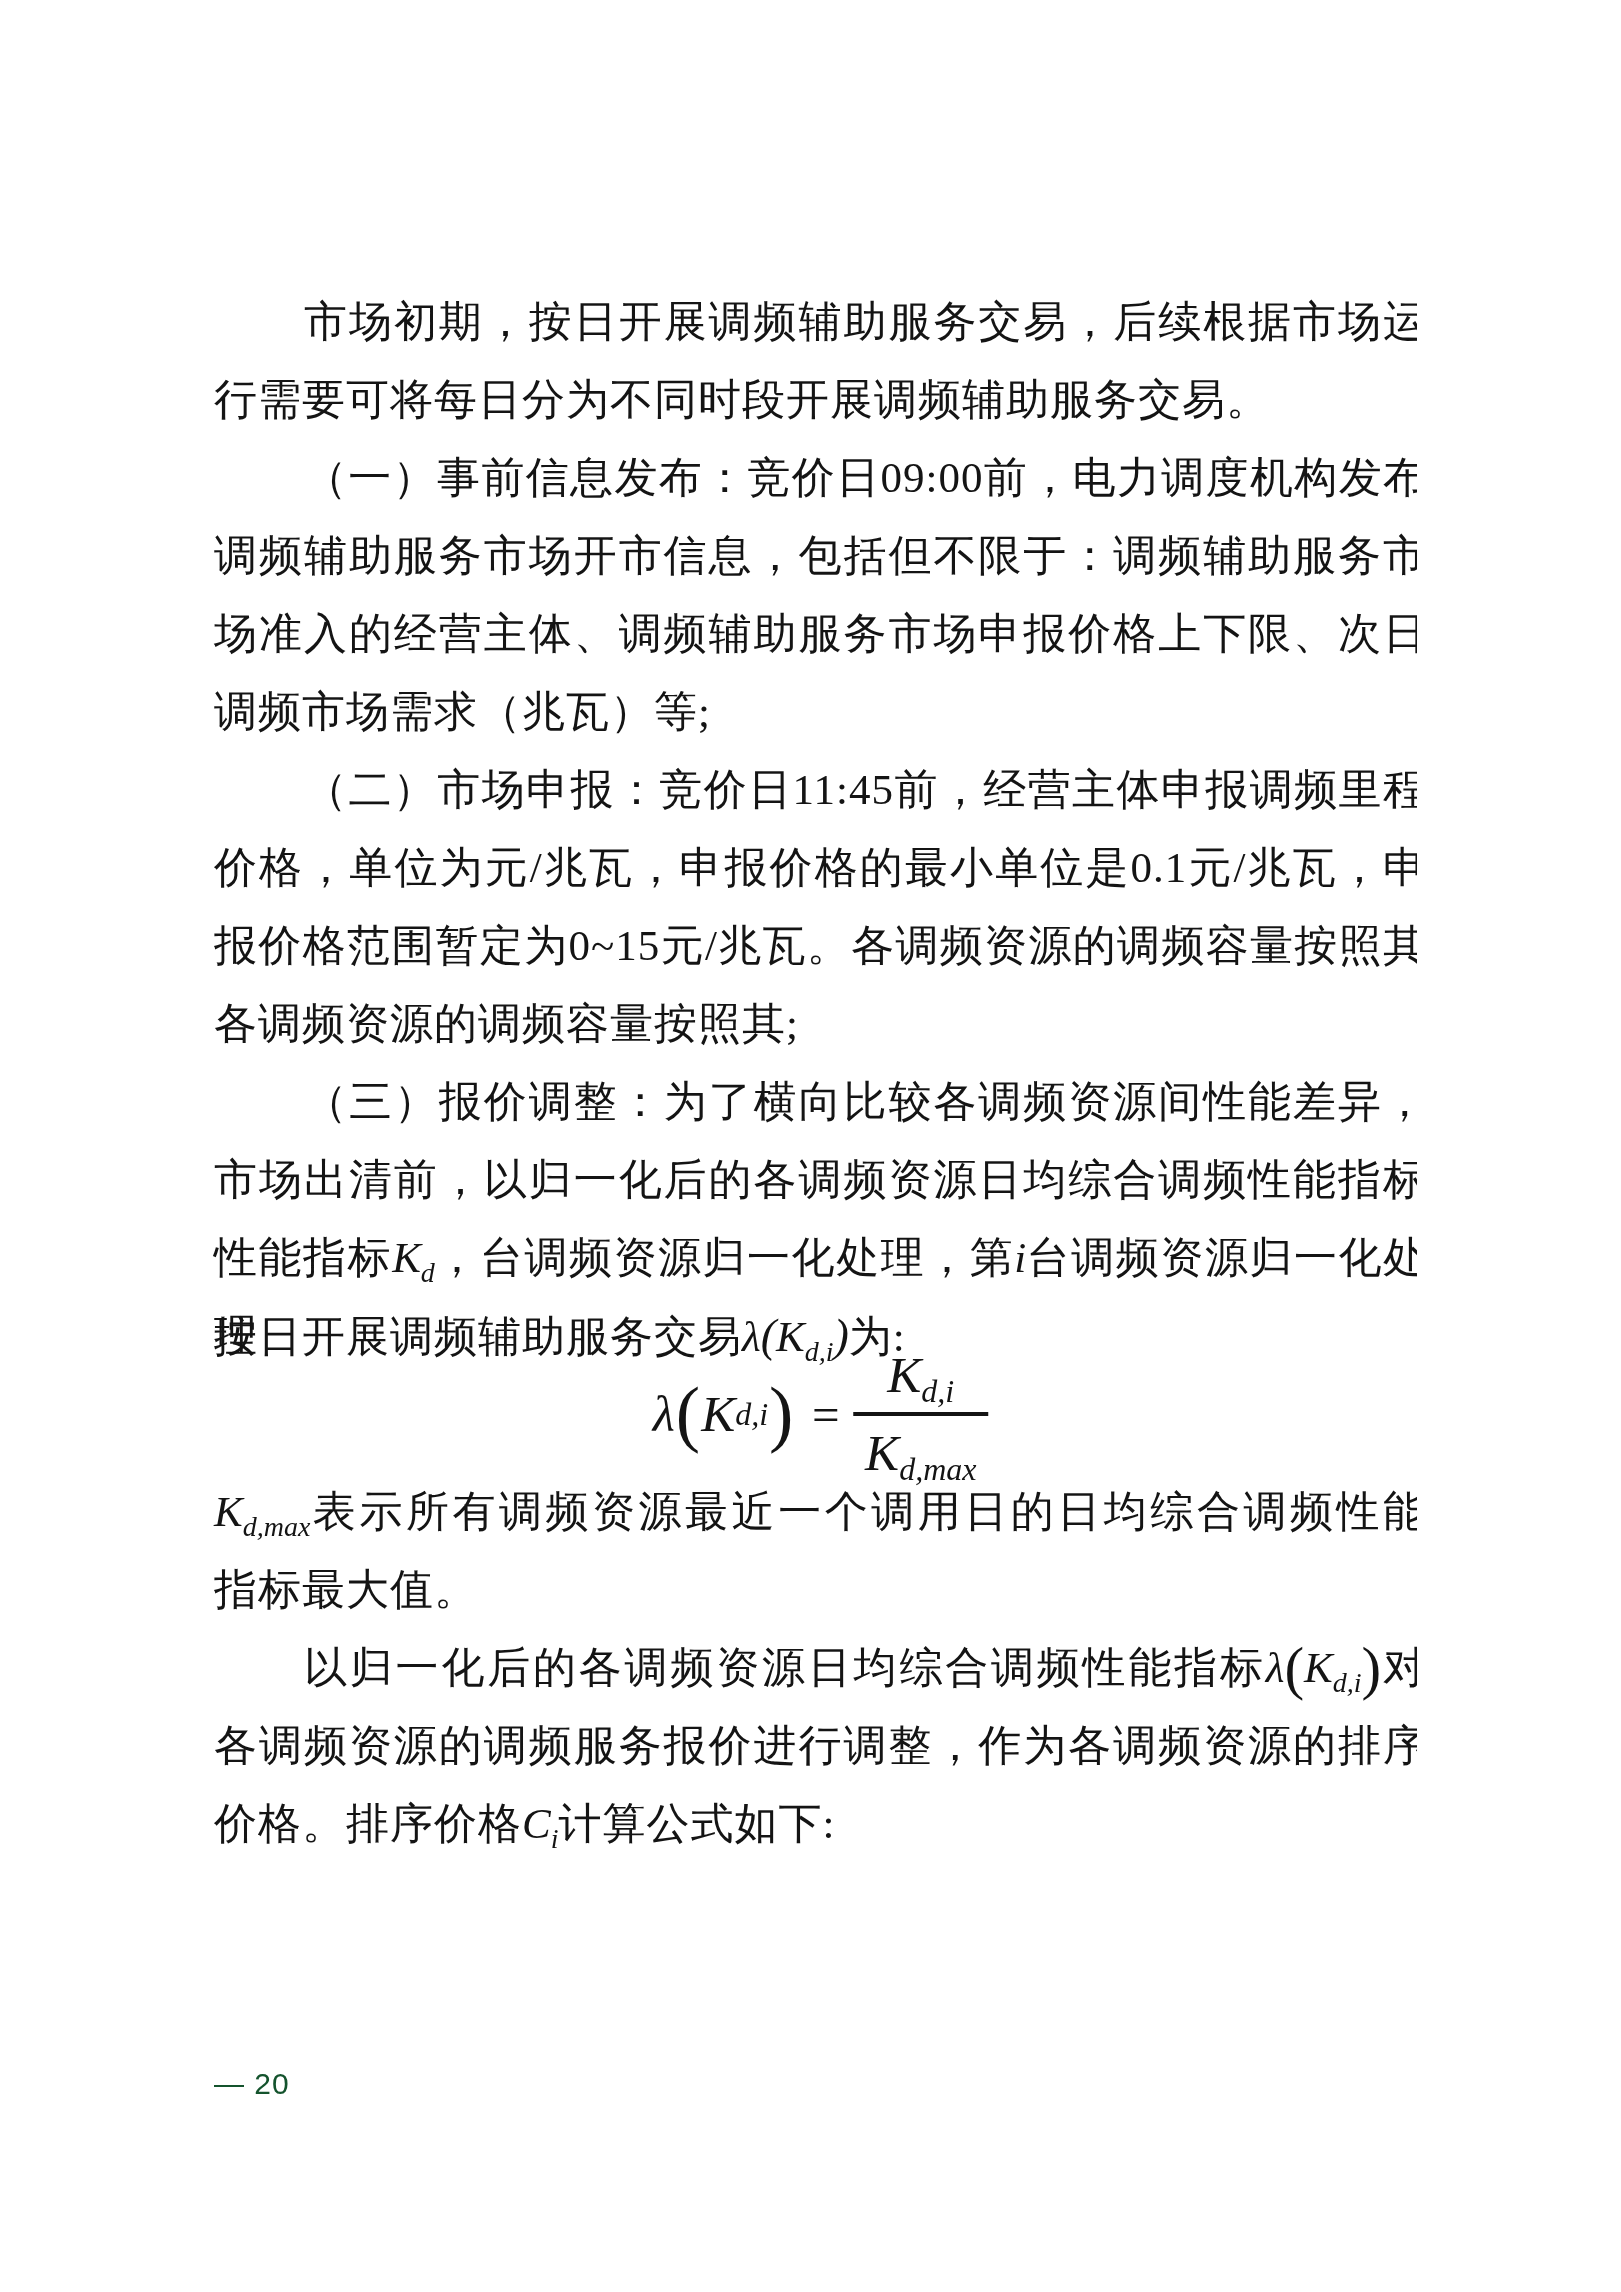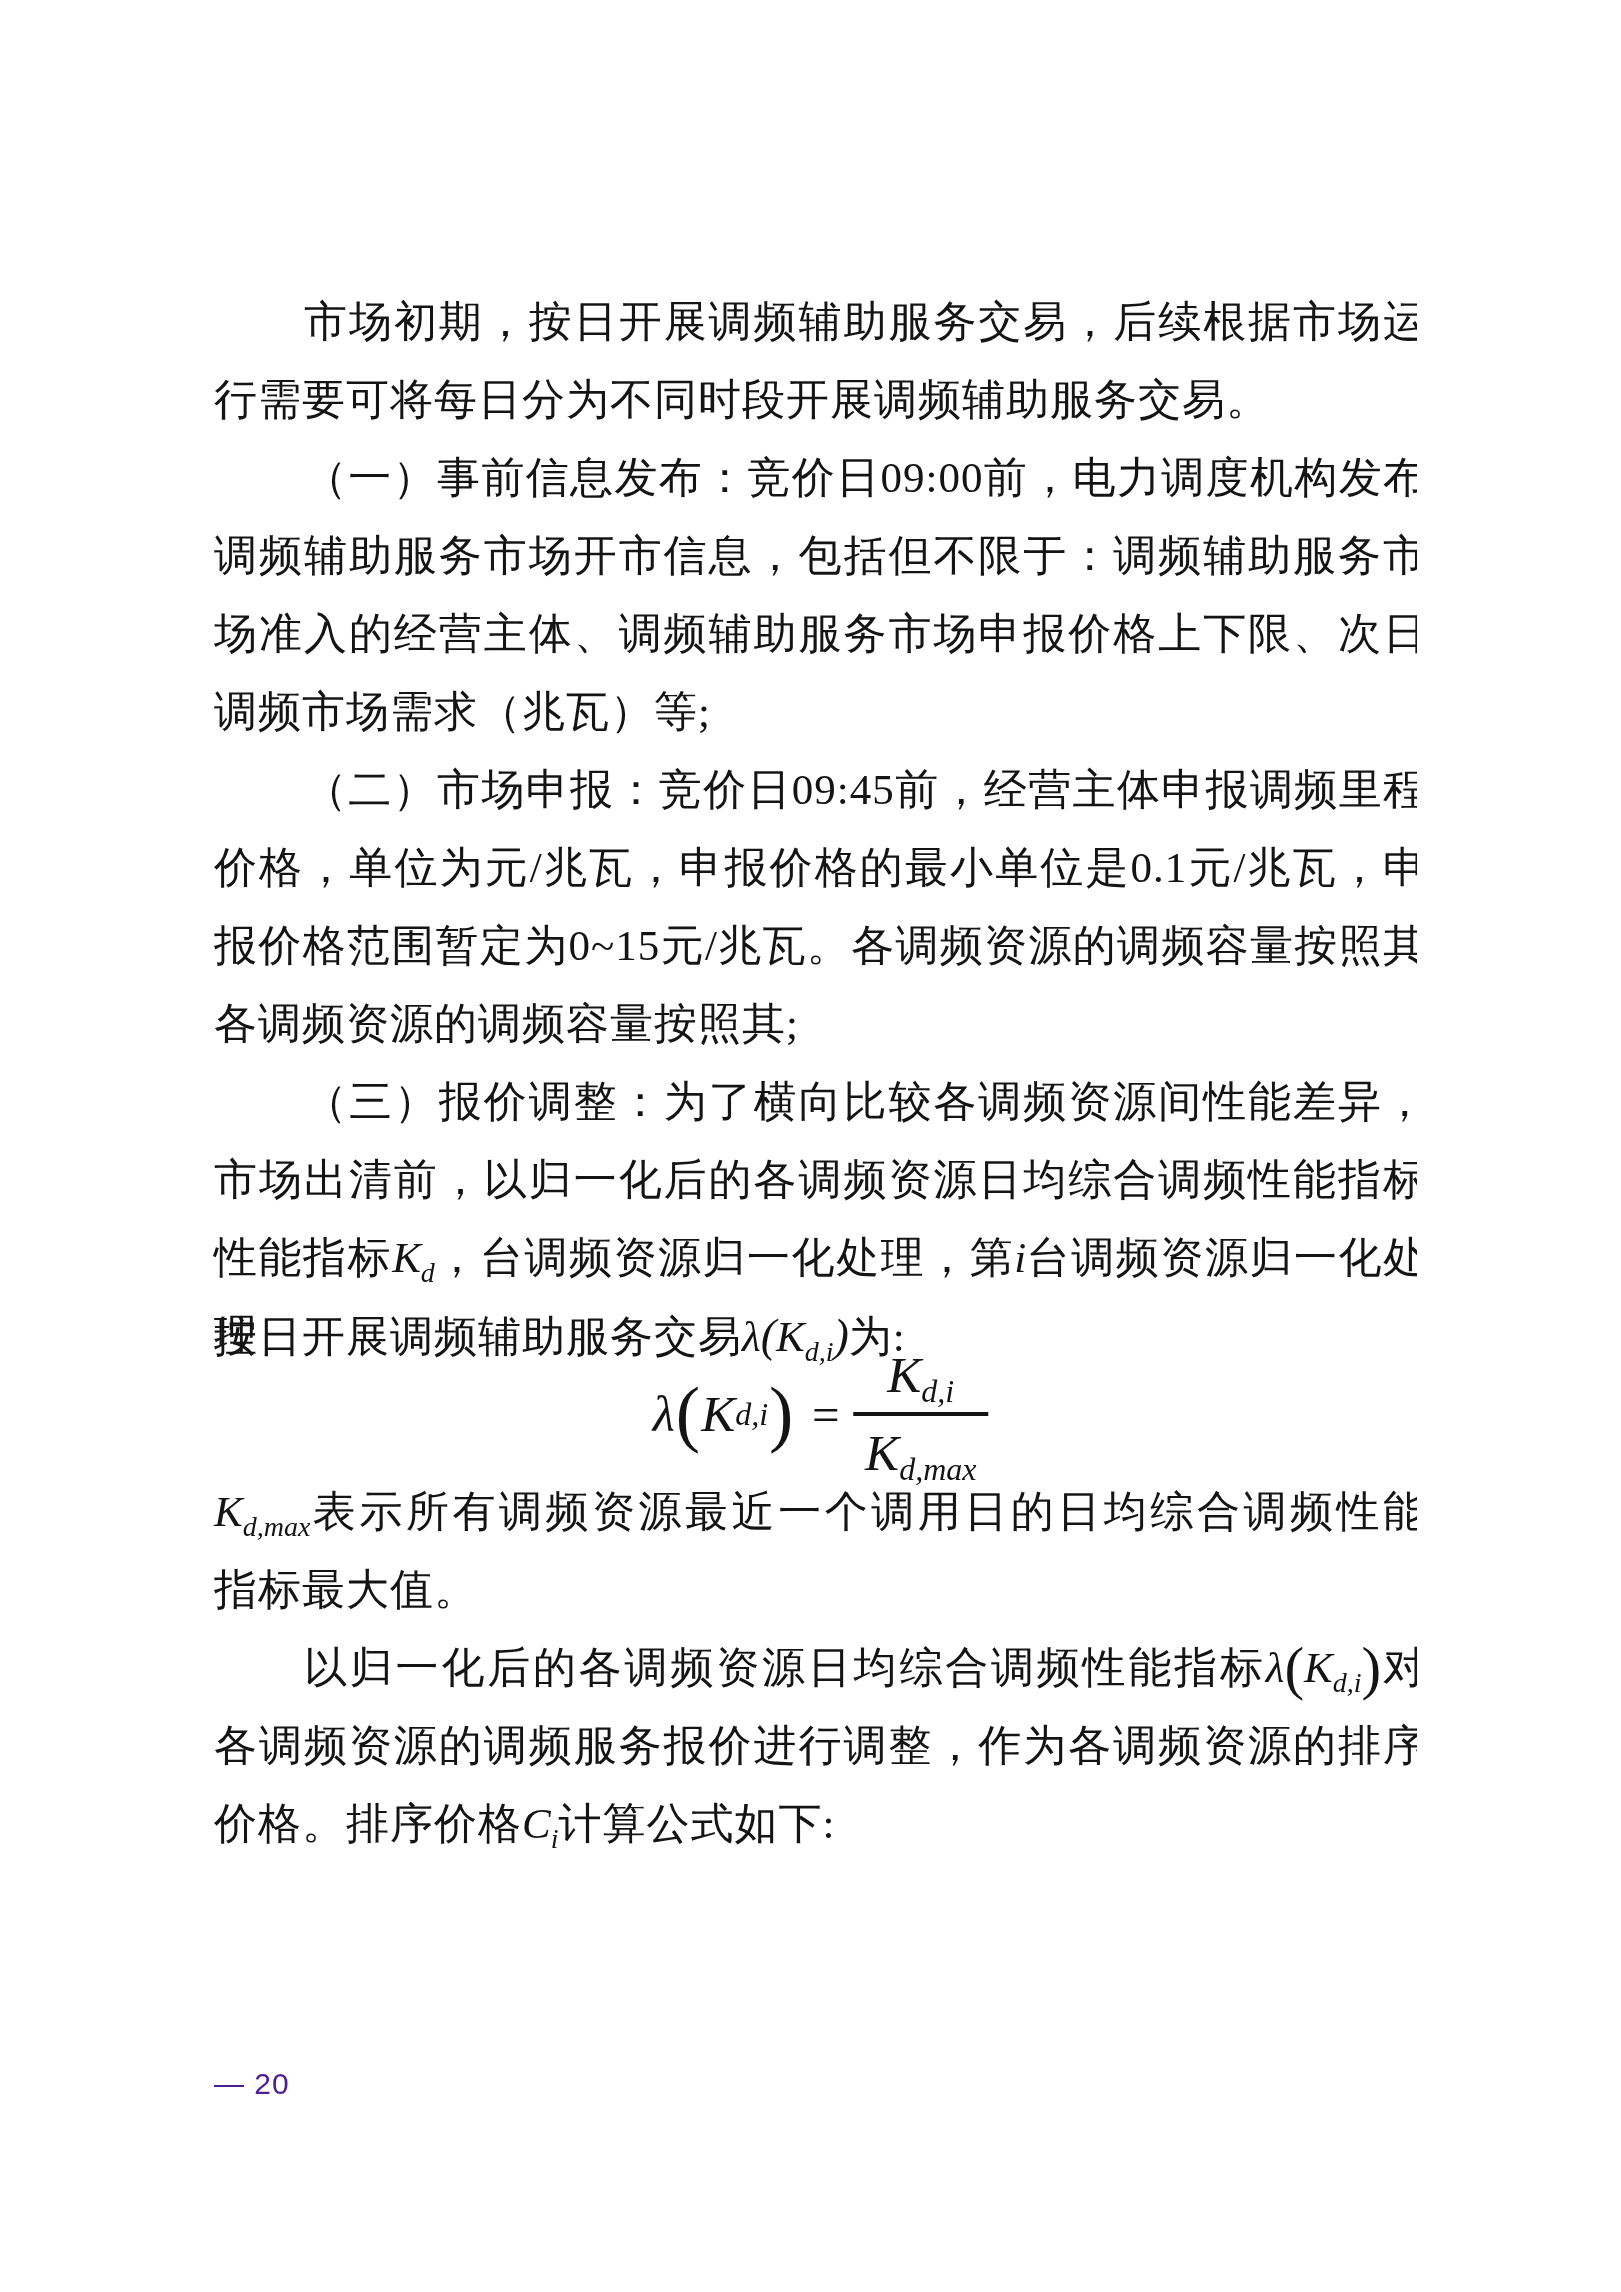--- a/index.html
+++ b/index.html
@@ -105,38 +105,38 @@
   }
   .frac .num { padding: 0 11.8px 11.8px; text-align: center; }
   .frac .den { border-top: 4.9px solid #141414; padding: 11.8px 11.8px 0; }
   .page-number {
     position: absolute;
     left: 214px;
     top: 2064px;
     font-family: "Liberation Sans", "DejaVu Sans", sans-serif;
     font-size: 30px;
     line-height: 39px;
-    color: #4c1d95;
+    color: #14532d;
     letter-spacing: 1px;
   }
 </style>
 </head>
 <body>
 
 <div class="page">
   <div class="content">
 
     <div id="paras-before">
         <div class="line indent"><span class="t">市场初期，按日开展调频辅助服务交易，后续根据市场运</span></div>
         <div class="line last"><span class="t">行需要可将每日分为不同时段开展调频辅助服务交易。</span></div>
         <div class="line indent"><span class="t">（一）事前信息发布：竞价日09:00前，电力调度机构发布</span></div>
         <div class="line"><span class="t">调频辅助服务市场开市信息，包括但不限于：调频辅助服务市</span></div>
         <div class="line"><span class="t">场准入的经营主体、调频辅助服务市场申报价格上下限、次日</span></div>
         <div class="line last"><span class="t">调频市场需求（兆瓦）等;</span></div>
-        <div class="line indent"><span class="t">（二）市场申报：竞价日09:45前，经营主体申报调频里程</span></div>
+        <div class="line indent"><span class="t">（二）市场申报：竞价日11:45前，经营主体申报调频里程</span></div>
         <div class="line"><span class="t">价格，单位为元/兆瓦，申报价格的最小单位是0.1元/兆瓦，申</span></div>
         <div class="line"><span class="t">报价格范围暂定为0~15元/兆瓦。各调频资源的调频容量按照其</span></div>
         <div class="line last"><span class="t">各调频资源的调频容量按照其;</span></div>
         <div class="line indent"><span class="t">（三）报价调整：为了横向比较各调频资源间性能差异，</span></div>
         <div class="line"><span class="t">市场出清前，以归一化后的各调频资源日均综合调频性能指标</span></div>
         <div class="line"><span class="t">性能指标</span><span class="var"><span class="vb">K</span><sub>d</sub></span><span class="t">，台调频资源归一化处理，第</span><span class="var"><span class="vb">i</span></span><span class="t">台调频资源归一化处理</span></div>
         <div class="line last"><span class="t">按日开展调频辅助服务交易</span><span class="var"><span class="vb">λ</span></span><span class="paren">(</span><span class="var"><span class="vb">K</span><sub>d,i</sub></span><span class="paren">)</span><span class="t">为:</span></div>
       </div>
 
     <div class="formula-row">

